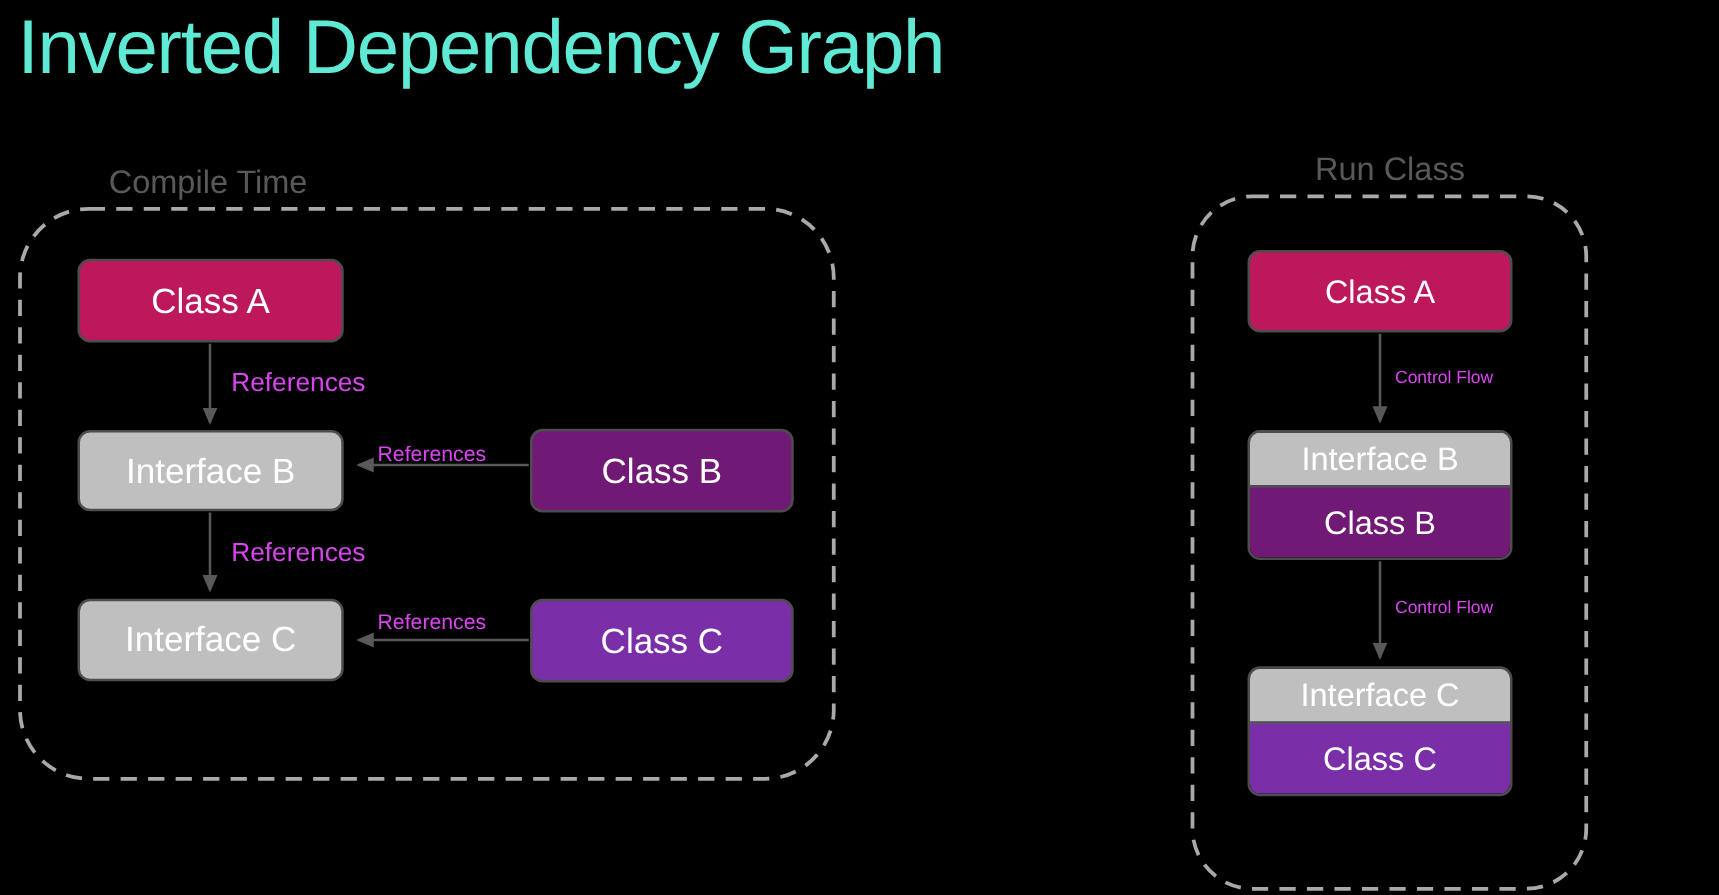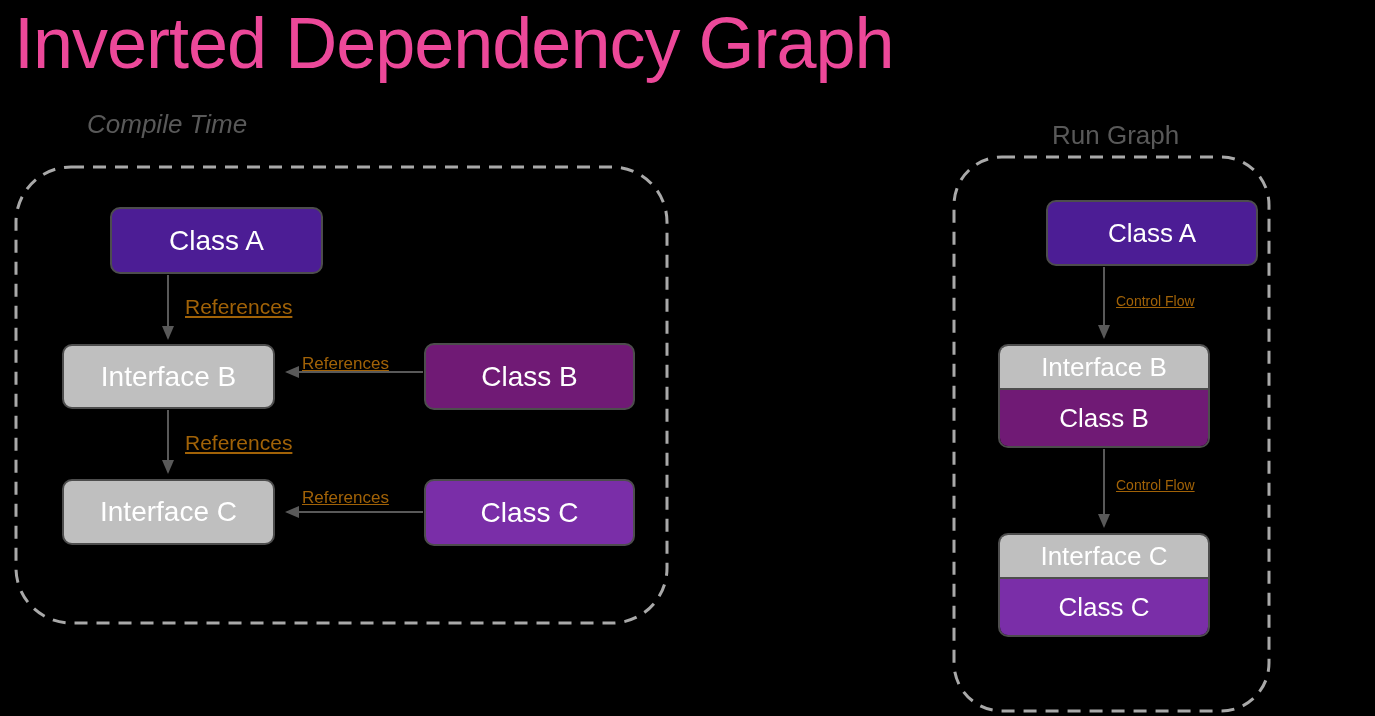--- a/index.html
+++ b/index.html
@@ -2,37 +2,37 @@
 <html><head>
 <meta charset="utf-8">
 <style>
   html,body{margin:0;padding:0;background:#000;}
   body{font-family:"Liberation Sans","DejaVu Sans",sans-serif;}
   .stage{position:relative;width:1375px;height:716px;background:#000;overflow:hidden;}
   .svg-layer{position:absolute;left:0;top:0;width:1375px;height:716px;}
 
   .page-title{
     position:absolute;left:14px;top:2px;
-    font-size:72px;font-weight:300;letter-spacing:-1px;
-    color:#ec4899;white-space:nowrap;
+    font-size:61px;font-weight:300;letter-spacing:-1px;
+    color:#5eead4;white-space:nowrap;
   }
   .section-label{
     position:absolute;color:#595959;font-size:26px;font-weight:400;
     white-space:nowrap;
   }
-  .lbl-compile{left:87px;top:109px;font-style:italic;}
+  .lbl-compile{left:87px;top:130px;}
   .lbl-run{left:1052px;top:120px;}
 
   .node{
     position:absolute;box-sizing:border-box;
     border:2px solid #4d4d4d;border-radius:10px;
     display:flex;align-items:center;justify-content:center;
     color:#fff;font-size:28px;font-weight:300;
   }
-  .blue{background:#4c1d95;margin-left:48px;}
+  .blue{background:#be185d;}
   .green{background:#701a75;}
   .purple{background:#7a2ea8;text-align:right;}
   .grayb{background:#bfbfbf;}
 
   .c-class-a{left:62px;top:207px;width:213px;height:67px;}
   .c-iface-b{left:62px;top:344px;width:213px;height:65px;}
   .c-iface-c{left:62px;top:479px;width:213px;height:66px;}
   .c-class-b{left:424px;top:343px;width:211px;height:67px;}
   .c-class-c{left:424px;top:479px;width:211px;height:67px;}
 
@@ -49,21 +49,21 @@
     height:42px;background:#bfbfbf;border-bottom:2px solid #4d4d4d;
     display:flex;align-items:center;justify-content:center;
     color:#fff;font-size:26px;font-weight:300;
   }
   .stack .bottom{
     flex:1;display:flex;align-items:center;justify-content:center;
     color:#fff;font-size:26px;font-weight:300;
   }
 
   .edge-label{
-    position:absolute;color:#a16207;white-space:nowrap;font-weight:400;text-decoration:underline;
+    position:absolute;color:#d946ef;white-space:nowrap;font-weight:400;
   }
   .el-big{font-size:21px;}
   .el-small{font-size:17px;}
   .el-flow{font-size:14px;}
   .el-ref-ab{left:185px;top:295px;}
   .el-ref-bc{left:185px;top:431px;}
   .el-ref-clb{left:302px;top:354px;}
   .el-ref-clc{left:302px;top:488px;}
   .el-flow-ab{left:1116px;top:293px;}
   .el-flow-bc{left:1116px;top:477px;}
@@ -89,21 +89,21 @@
     <line x1="423" y1="372" x2="287" y2="372" stroke="#595959" stroke-width="2" marker-end="url(#arrow)"></line>
     <line x1="423" y1="512" x2="287" y2="512" stroke="#595959" stroke-width="2" marker-end="url(#arrow)"></line>
 
     <line x1="1104" y1="267" x2="1104" y2="337" stroke="#595959" stroke-width="2" marker-end="url(#arrow)"></line>
     <line x1="1104" y1="449" x2="1104" y2="526" stroke="#595959" stroke-width="2" marker-end="url(#arrow)"></line>
   </svg>
 
   <div class="page-title">Inverted Dependency Graph</div>
 
   <div class="section-label lbl-compile">Compile Time</div>
-  <div class="section-label lbl-run">Run Graph</div>
+  <div class="section-label lbl-run">Run Class</div>
 
   <div class="node blue c-class-a">Class A</div>
   <div class="node grayb c-iface-b">Interface B</div>
   <div class="node grayb c-iface-c">Interface C</div>
   <div class="node green c-class-b">Class B</div>
   <div class="node purple c-class-c">Class C</div>
 
   <div class="edge-label el-big el-ref-ab">References</div>
   <div class="edge-label el-big el-ref-bc">References</div>
   <div class="edge-label el-small el-ref-clb">References</div>

